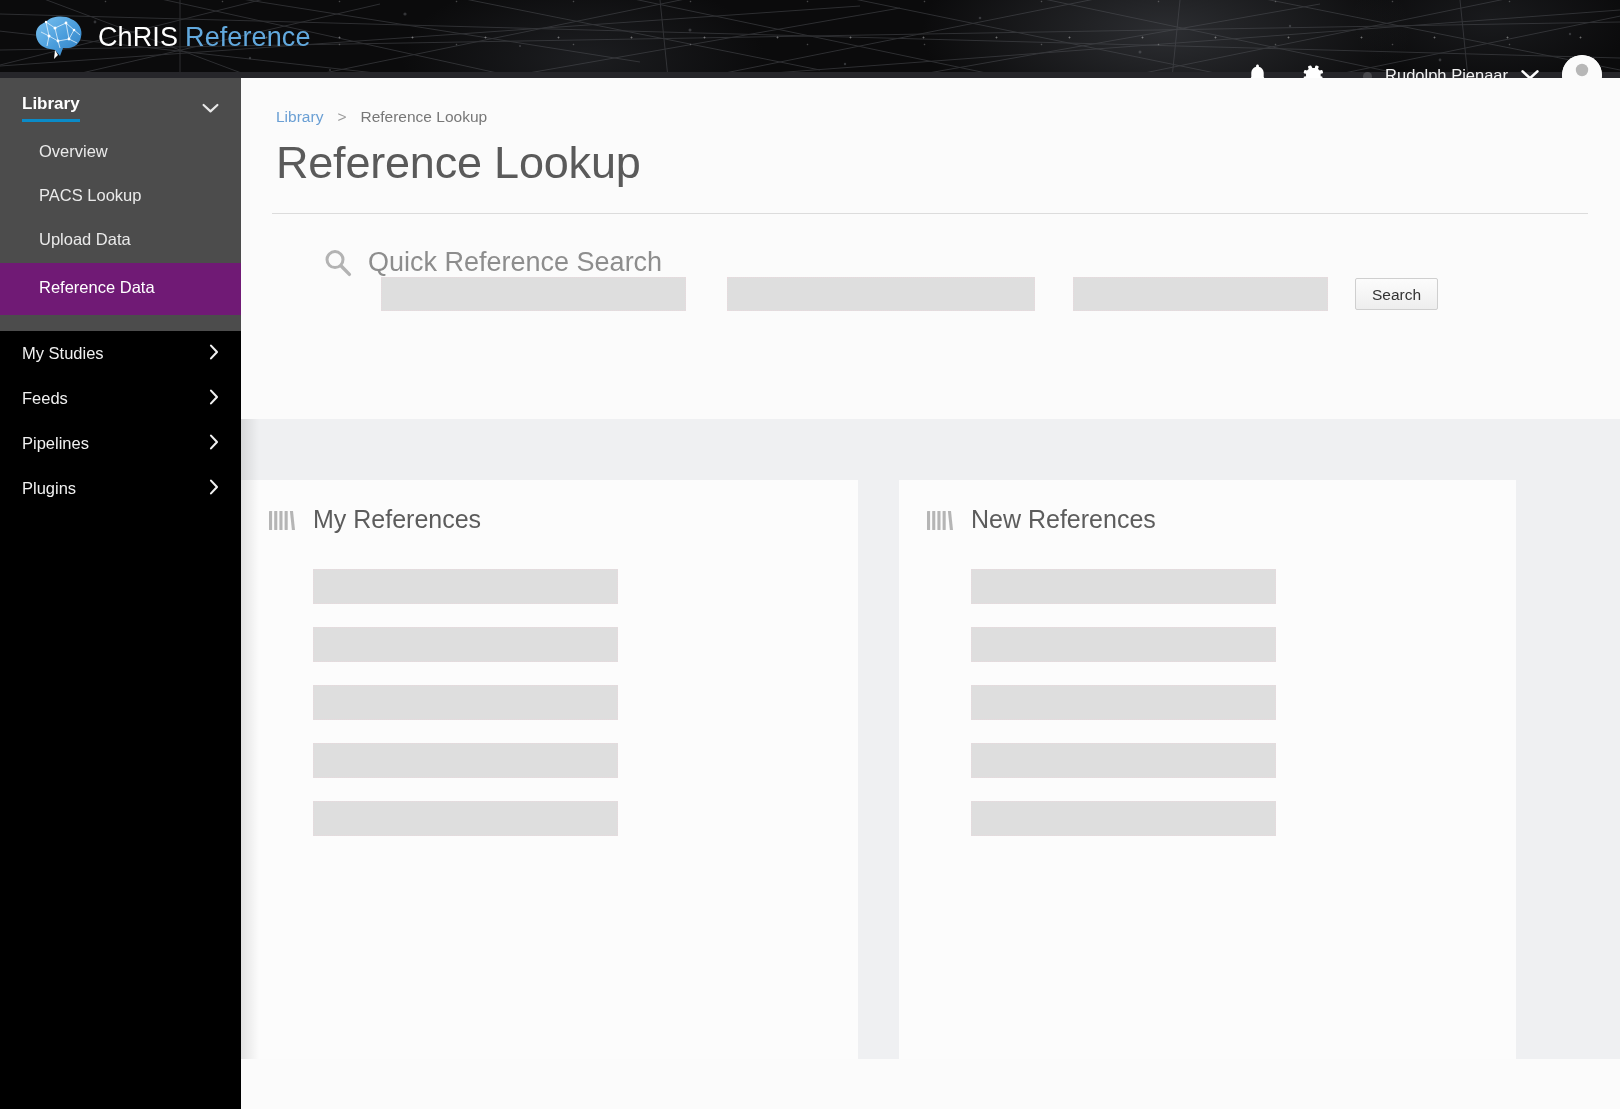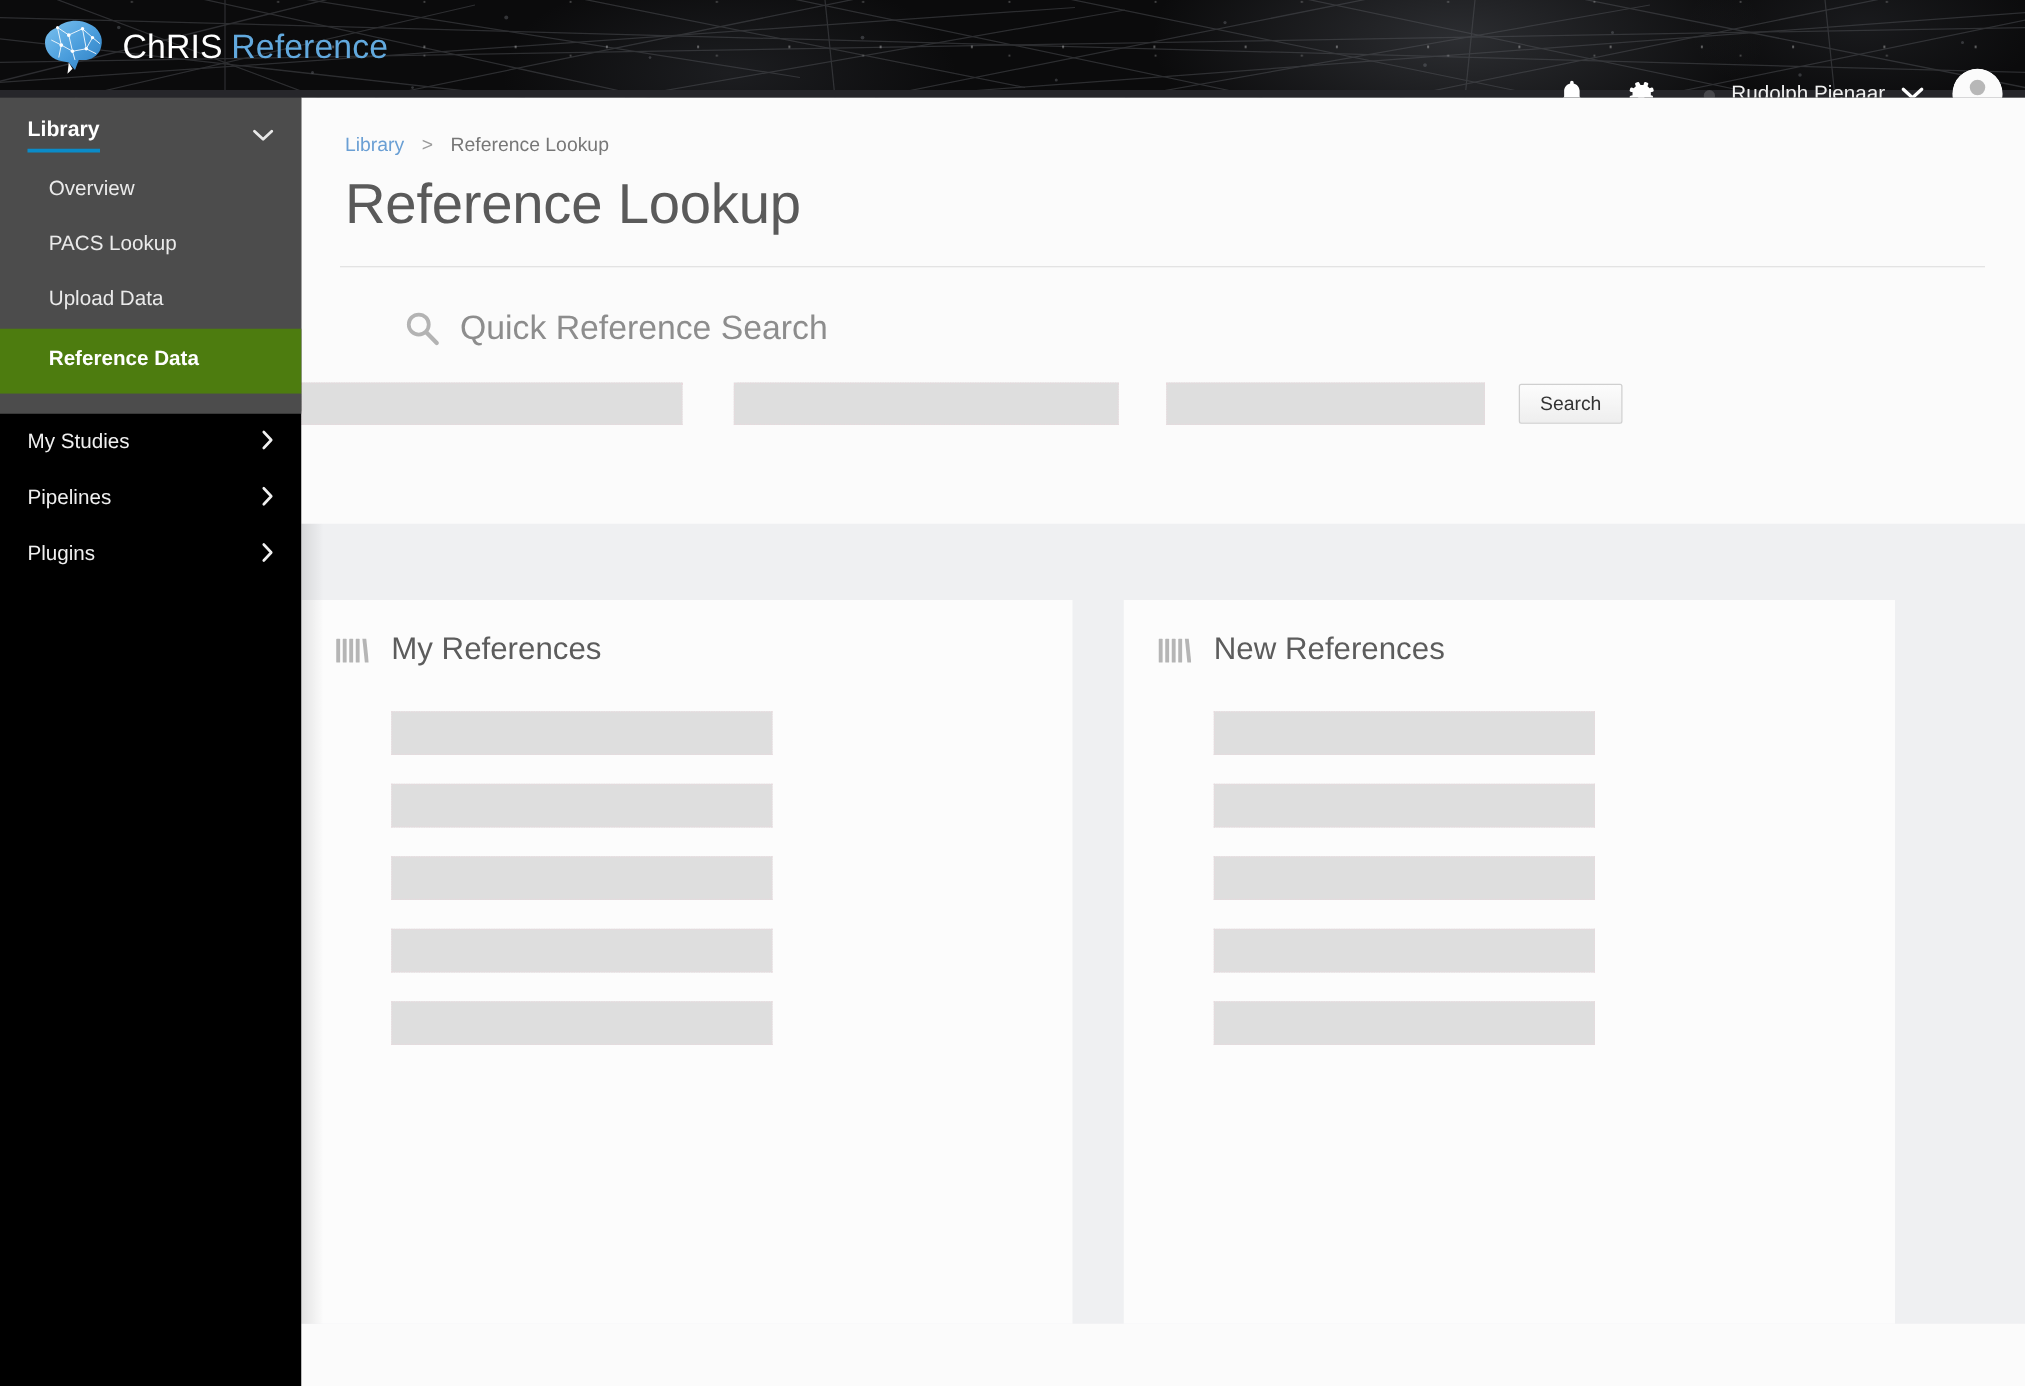--- a/index.html
+++ b/index.html
@@ -168,23 +168,23 @@
     display: block;
     padding: 7px 0 9px 0;
     color: #eaeaea;
     font-size: 16.5px;
     padding-left: 39px;
     cursor: pointer;
     line-height: 1.45;
   }
   .nav-sub.pad { padding-top: 9px; padding-bottom: 11px; }
   .nav-sub.active {
-    background: #4d7c0f;
+    background: #701a75;
     color: #ffffff;
-    font-weight: 700;
+    font-weight: 400;
     padding-top: 13px;
     padding-bottom: 15px;
   }
   .nav-group-spacer { height: 14px; background: #4c4c4c; }
 
   .nav-item {
     display: flex;
     justify-content: space-between;
     padding: 13px 22px 13px 22px;
     color: #f0f0f0;
@@ -252,21 +252,21 @@
   .search-glyph { flex: 0 0 auto; display: block; }
   .search-label {
     font-size: 27px;
     font-weight: 400;
     color: #8d8d8d;
     line-height: 1;
   }
   .search-fields {
     display: flex;
     align-items: center;
-    margin-top: 29px;
+    padding-left: 140px;
     gap: 0;
   }
   .skel {
     background: #dedede;
     border: 1px dotted #e8d9dd;
   }
   .field-skel { height: 34px; }
   .f1 { width: 305px; }
   .f2 { width: 308px; margin-left: 41px; }
   .f3 { width: 255px; margin-left: 38px; }
@@ -468,20 +468,26 @@
       <div class="nav-group-spacer"></div>
     </div>
 
     <div class="nav-item">
       <span>My Studies</span>
       <svg class="chev" width="10" height="16" viewBox="0 0 10 16">
         <path d="M2 1.6 L8 8 L2 14.4" stroke="#f0f0f0" stroke-width="2.1" fill="none" stroke-linecap="round" stroke-linejoin="round"></path>
       </svg>
     </div>
     <div class="nav-item">
+      <span>Feeds</span>
+      <svg class="chev" width="10" height="16" viewBox="0 0 10 16">
+        <path d="M2 1.6 L8 8 L2 14.4" stroke="#f0f0f0" stroke-width="2.1" fill="none" stroke-linecap="round" stroke-linejoin="round"></path>
+      </svg>
+    </div>
+    <div class="nav-item">
       <span>Pipelines</span>
       <svg class="chev" width="10" height="16" viewBox="0 0 10 16">
         <path d="M2 1.6 L8 8 L2 14.4" stroke="#f0f0f0" stroke-width="2.1" fill="none" stroke-linecap="round" stroke-linejoin="round"></path>
       </svg>
     </div>
     <div class="nav-item">
       <span>Plugins</span>
       <svg class="chev" width="10" height="16" viewBox="0 0 10 16">
         <path d="M2 1.6 L8 8 L2 14.4" stroke="#f0f0f0" stroke-width="2.1" fill="none" stroke-linecap="round" stroke-linejoin="round"></path>
       </svg>

